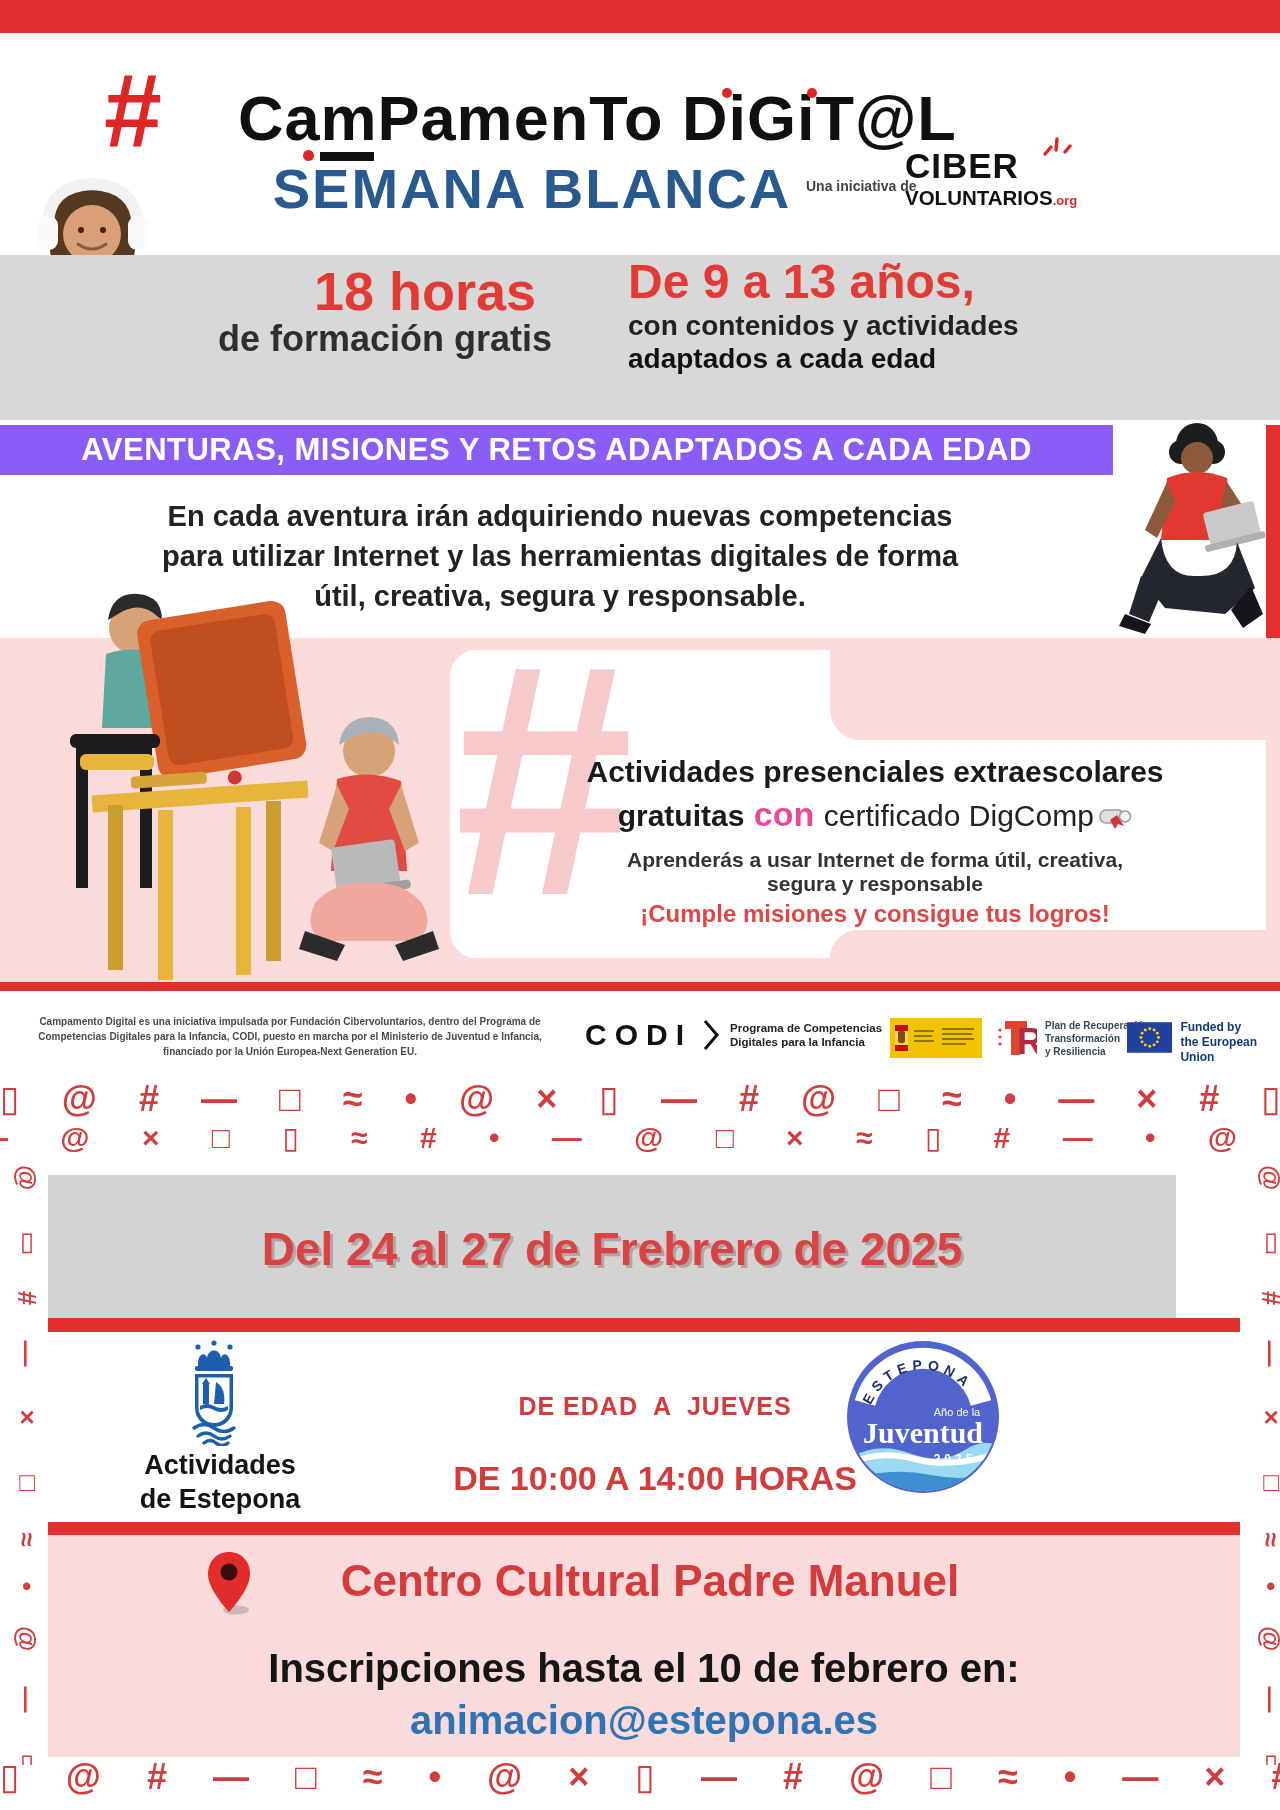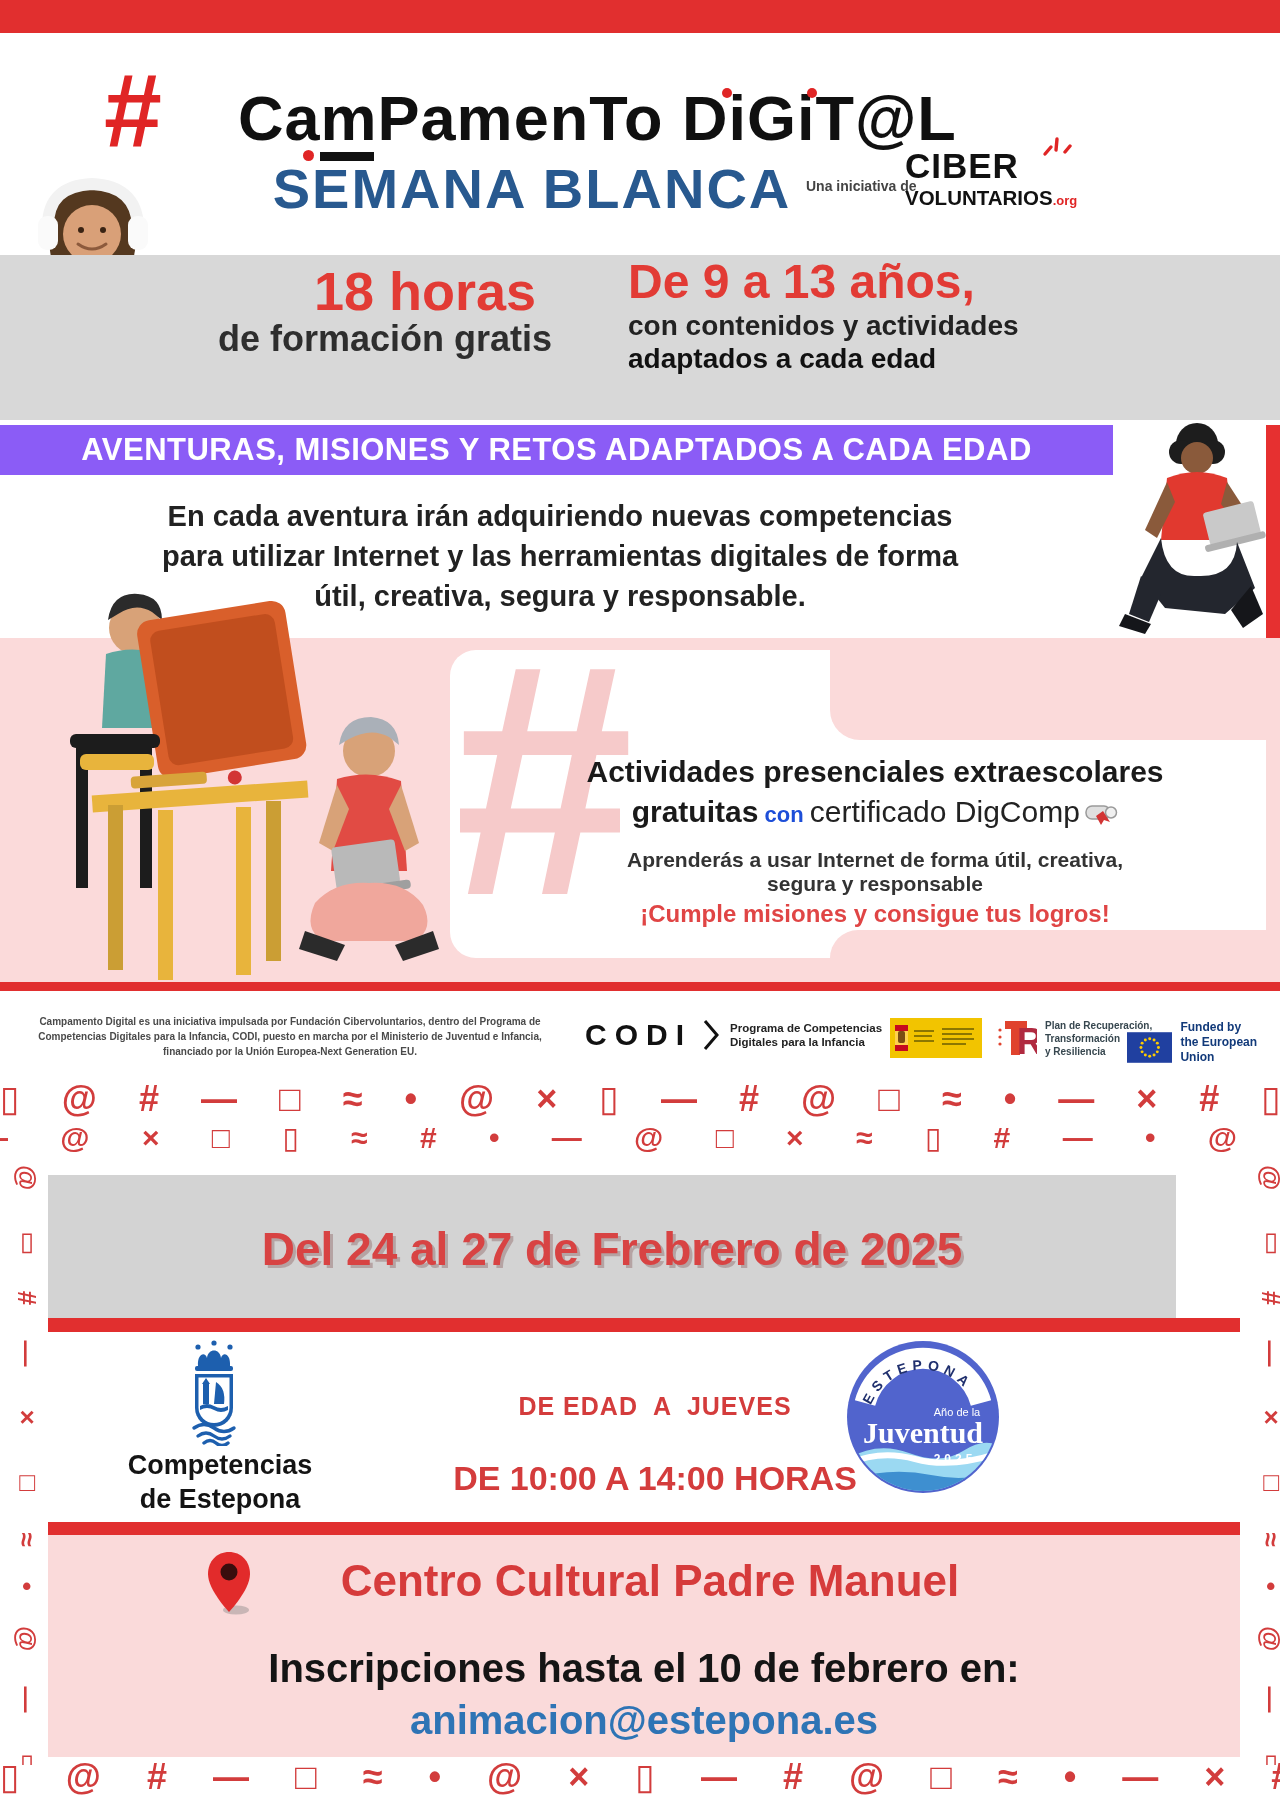--- a/index.html
+++ b/index.html
@@ -45,21 +45,21 @@
   
   .pinksec{left:0;top:638px;width:1280px;height:347px;background:#fbdada;}
   .white-panel{left:450px;top:650px;width:816px;height:308px;background:#fff;border-radius:26px;}
   .notch-top{left:830px;top:650px;width:436px;height:90px;background:#fbdada;border-bottom-left-radius:30px;}
   .notch-bottom{left:830px;top:930px;width:436px;height:28px;background:#fbdada;border-top-left-radius:30px;}
   .watermark{left:460px;top:655px;width:360px;height:300px;overflow:hidden;}
   .watermark span{position:absolute;left:-10px;top:-40px;font-size:330px;font-weight:900;color:#f6caca;line-height:1;}
   .act-l1{left:545px;top:755px;width:660px;text-align:center;font-size:30px;font-weight:900;color:#1a1a1a;white-space:nowrap;}
   .act-l2{left:545px;top:795px;width:660px;text-align:center;white-space:nowrap;}
   .act-b{font-size:30px;font-weight:900;color:#1a1a1a;}
-  .act-m{font-size:22px;font-weight:600;color:#1d4ed8;}
+  .act-m{font-size:34px;font-weight:600;color:#ec4899;}
   .act-r{font-size:30px;font-weight:500;color:#222;}
   .act-sub{left:605px;width:540px;text-align:center;font-size:21px;font-weight:600;color:#333;}
   .sub1{top:848px;}.sub2{top:872px;}
   .act-cta{left:565px;top:900px;width:620px;text-align:center;font-size:24px;font-weight:900;color:#e04545;}
   .illu-desk{left:40px;top:558px;}
   .illu-cross{left:285px;top:693px;}
 
   
   .divider{left:0;top:982px;width:1280px;height:9px;background:#e12f2f;}
   .legal{left:28px;width:524px;text-align:center;font-size:10px;font-weight:700;color:#4a4a4a;}
@@ -69,21 +69,21 @@
   .codi-desc{font-size:11.5px;font-weight:700;color:#222;line-height:1.25;}
   .spain{left:890px;top:1018px;width:92px;height:40px;background:#f2c400;}
   .spain .mflag{position:absolute;left:5px;top:7px;width:13px;height:26px;}
   .spain .mf1{position:absolute;left:0;top:0;width:13px;height:6px;background:#c60b1e;}
   .spain .mf2{position:absolute;left:0;top:6px;width:13px;height:14px;background:#ffd24d;}
   .spain .mf3{position:absolute;left:0;top:20px;width:13px;height:6px;background:#c60b1e;}
   .spain .coat{position:absolute;left:8px;top:13px;width:7px;height:12px;background:#7a4e12;border-radius:2px;}
   .spain .tline{position:absolute;height:2px;background:#6b5d00;opacity:.75;}
   .tr-logo{left:997px;top:1016px;display:flex;gap:8px;align-items:center;}
   .tr-text{font-size:10px;font-weight:700;color:#37474f;line-height:1.3;}
-  .eu{left:1127px;top:1020px;display:flex;gap:8px;align-items:flex-end;}
+  .eu{left:1127px;top:1020px;display:flex;gap:8px;align-items:flex-start;}
   .eu-text{font-size:12px;font-weight:800;color:#123a7a;line-height:1.25;}
 
   
   .doodle{color:#d23c3c;font-weight:700;white-space:nowrap;overflow:hidden;}
   .doo-top1{left:0;top:1078px;width:1280px;height:46px;font-size:36px;letter-spacing:16px;}
   .doo-top2{left:-22px;top:1120px;width:1320px;height:42px;font-size:30px;letter-spacing:22px;}
   .doo-bottom{left:0;top:1756px;width:1280px;height:54px;font-size:36px;letter-spacing:18px;}
   .doo-col{width:44px;height:600px;font-size:26px;letter-spacing:14px;writing-mode:vertical-rl;text-align:center;}
   .doo-left{left:-2px;top:1165px;}
   .doo-right{left:1242px;top:1165px;}
@@ -366,21 +366,21 @@
         <path d="M34,42 q10,6 8,22 l-10,0 Z"></path>
         <path d="M18,66 q7,-4 14,0 q7,4 14,0 l0,4 q-7,4 -14,0 q-7,-4 -14,0 Z"></path>
       </g>
       <g stroke="#1d5fae" stroke-width="3.4" fill="none" stroke-linecap="round">
         <path d="M12,88 q10,-7 20,0 t20,0"></path>
         <path d="M16,96 q8,-6 16,0 t16,0"></path>
         <path d="M22,103 q6,-5 12,0 t12,0"></path>
       </g>
     </svg>
   </div>
-  <div class="abs council cn1">Competencias</div>
+  <div class="abs council cn1">Actividades</div>
   <div class="abs council cn2">de Estepona</div>
 
   <div class="abs days">DE EDAD  A  JUEVES</div>
   <div class="abs hours">DE 10:00 A 14:00 HORAS</div>
 
   <div class="abs badge">
     <svg width="160" height="160" viewBox="0 0 160 160">
       <defs>
         <path id="arcpath" d="M26,74 A56,56 0 0 1 134,74"></path>
         <clipPath id="bc">

